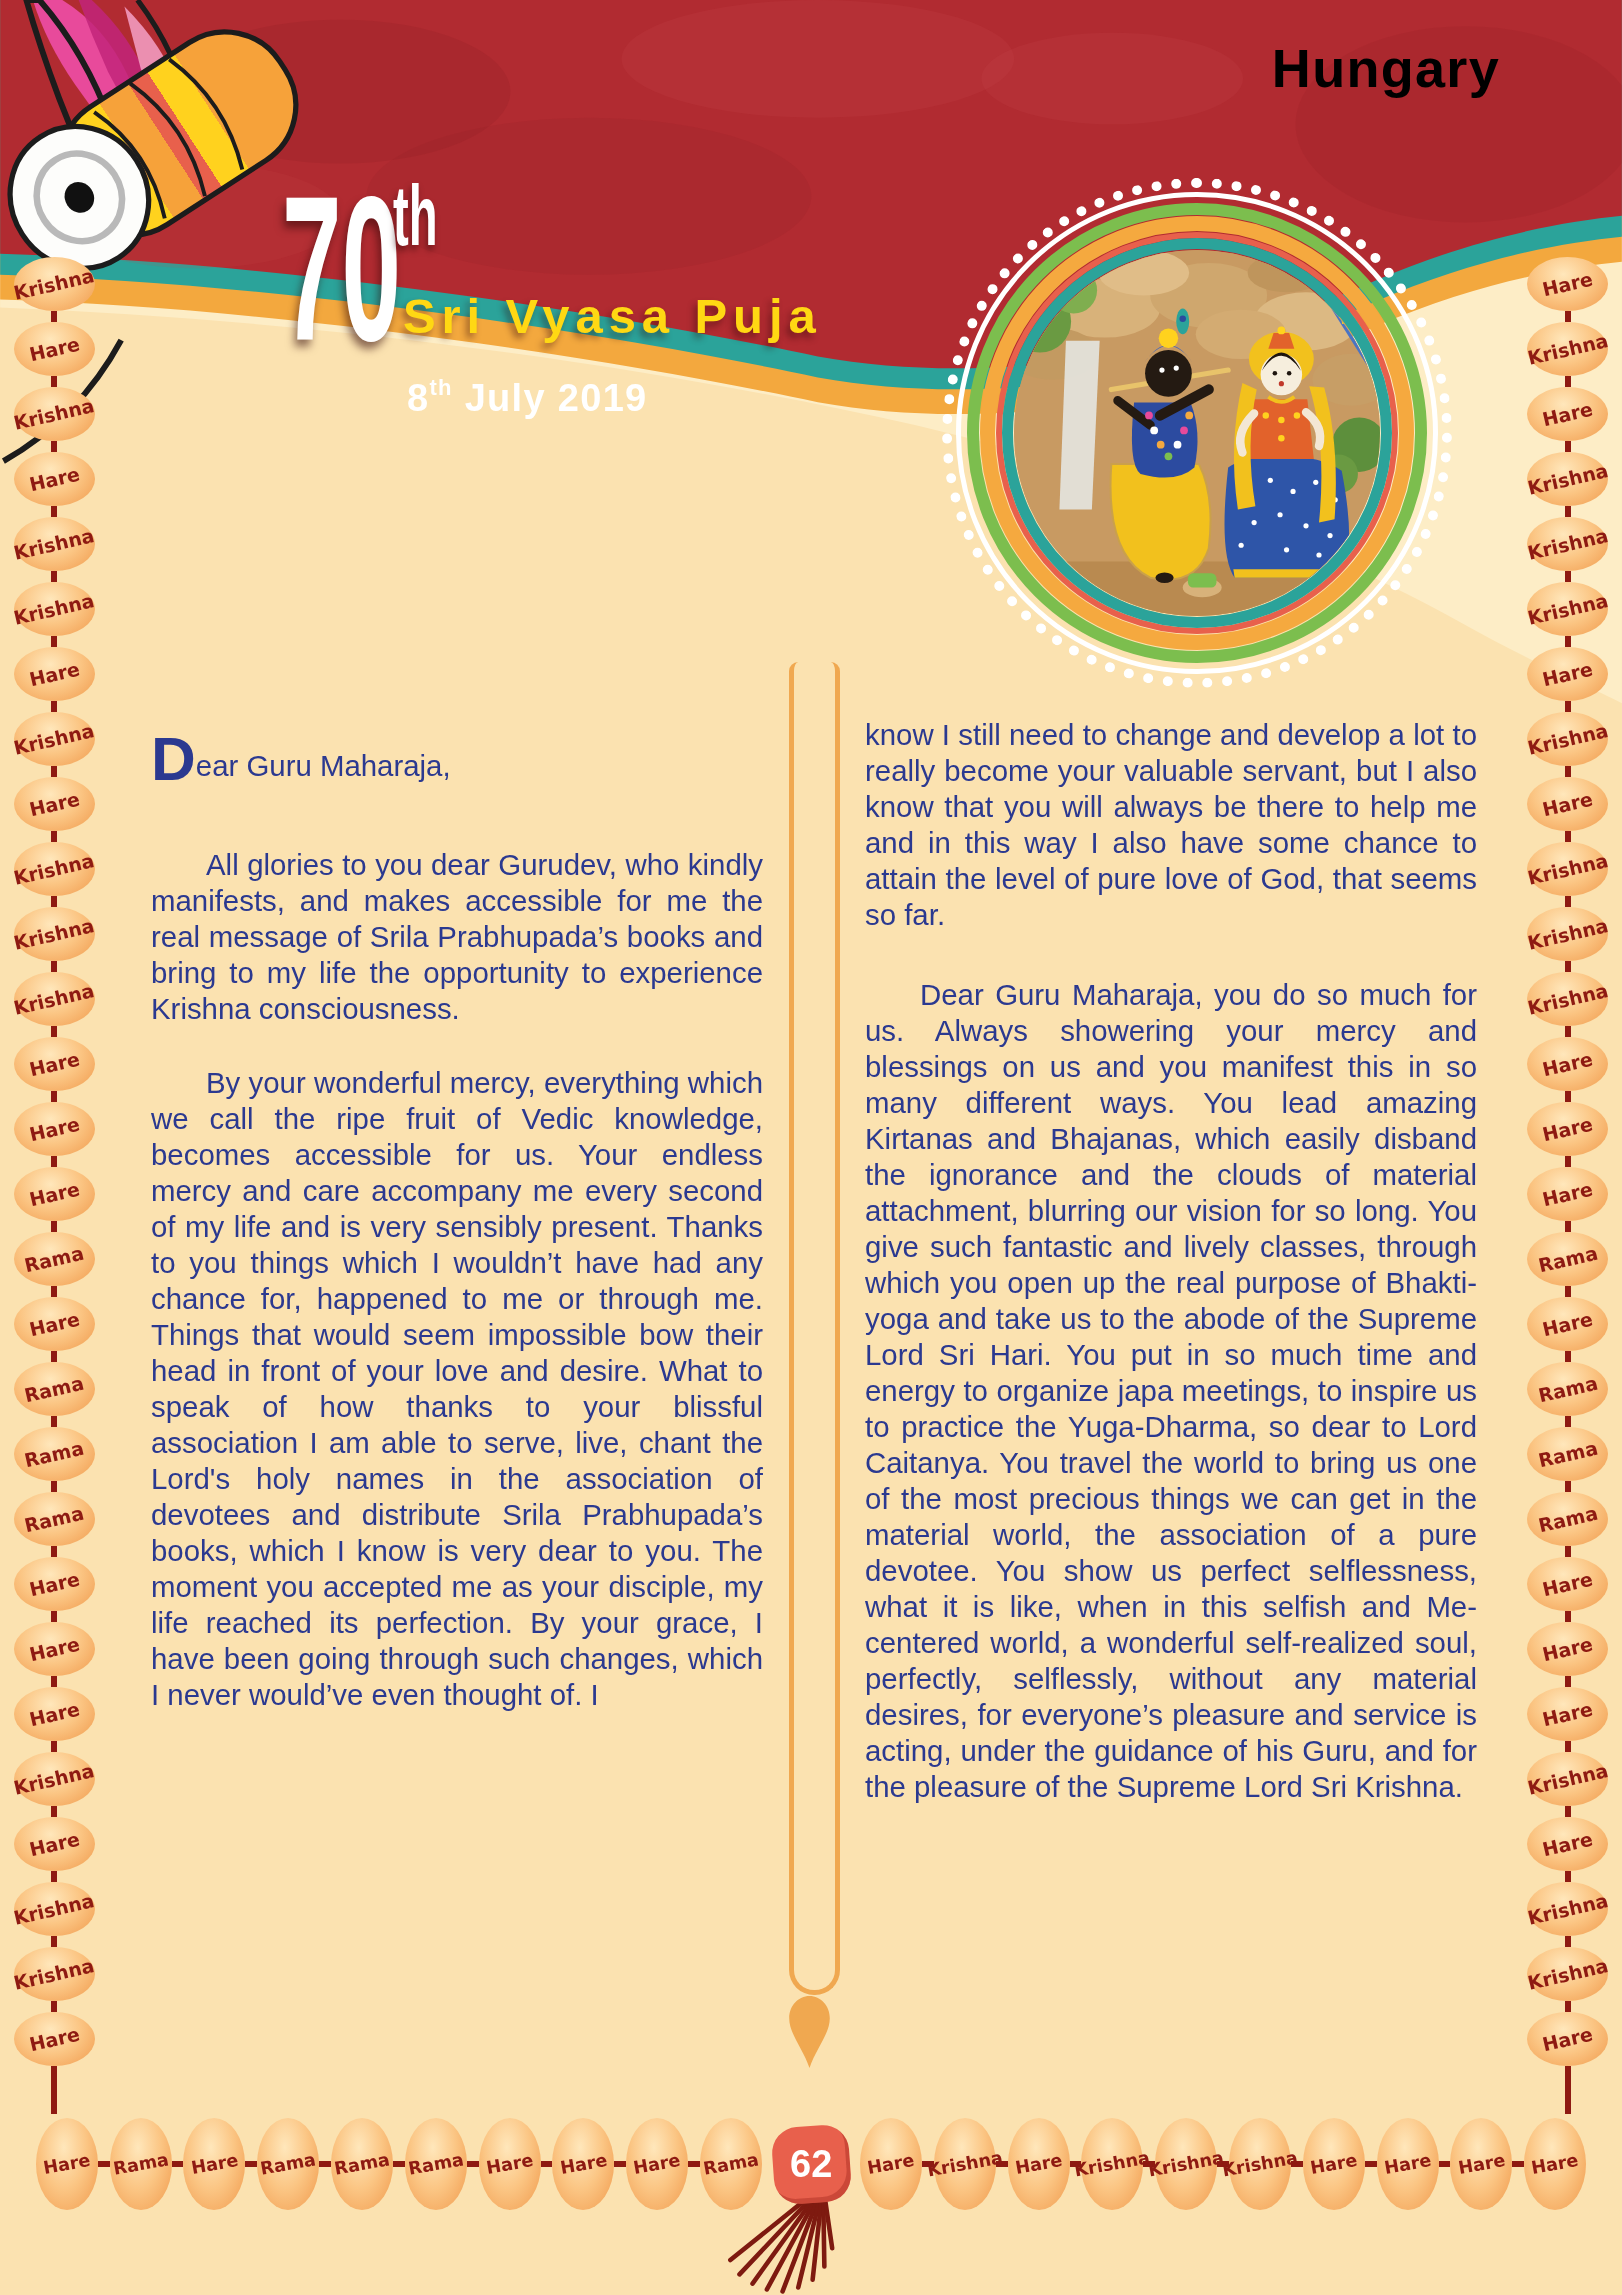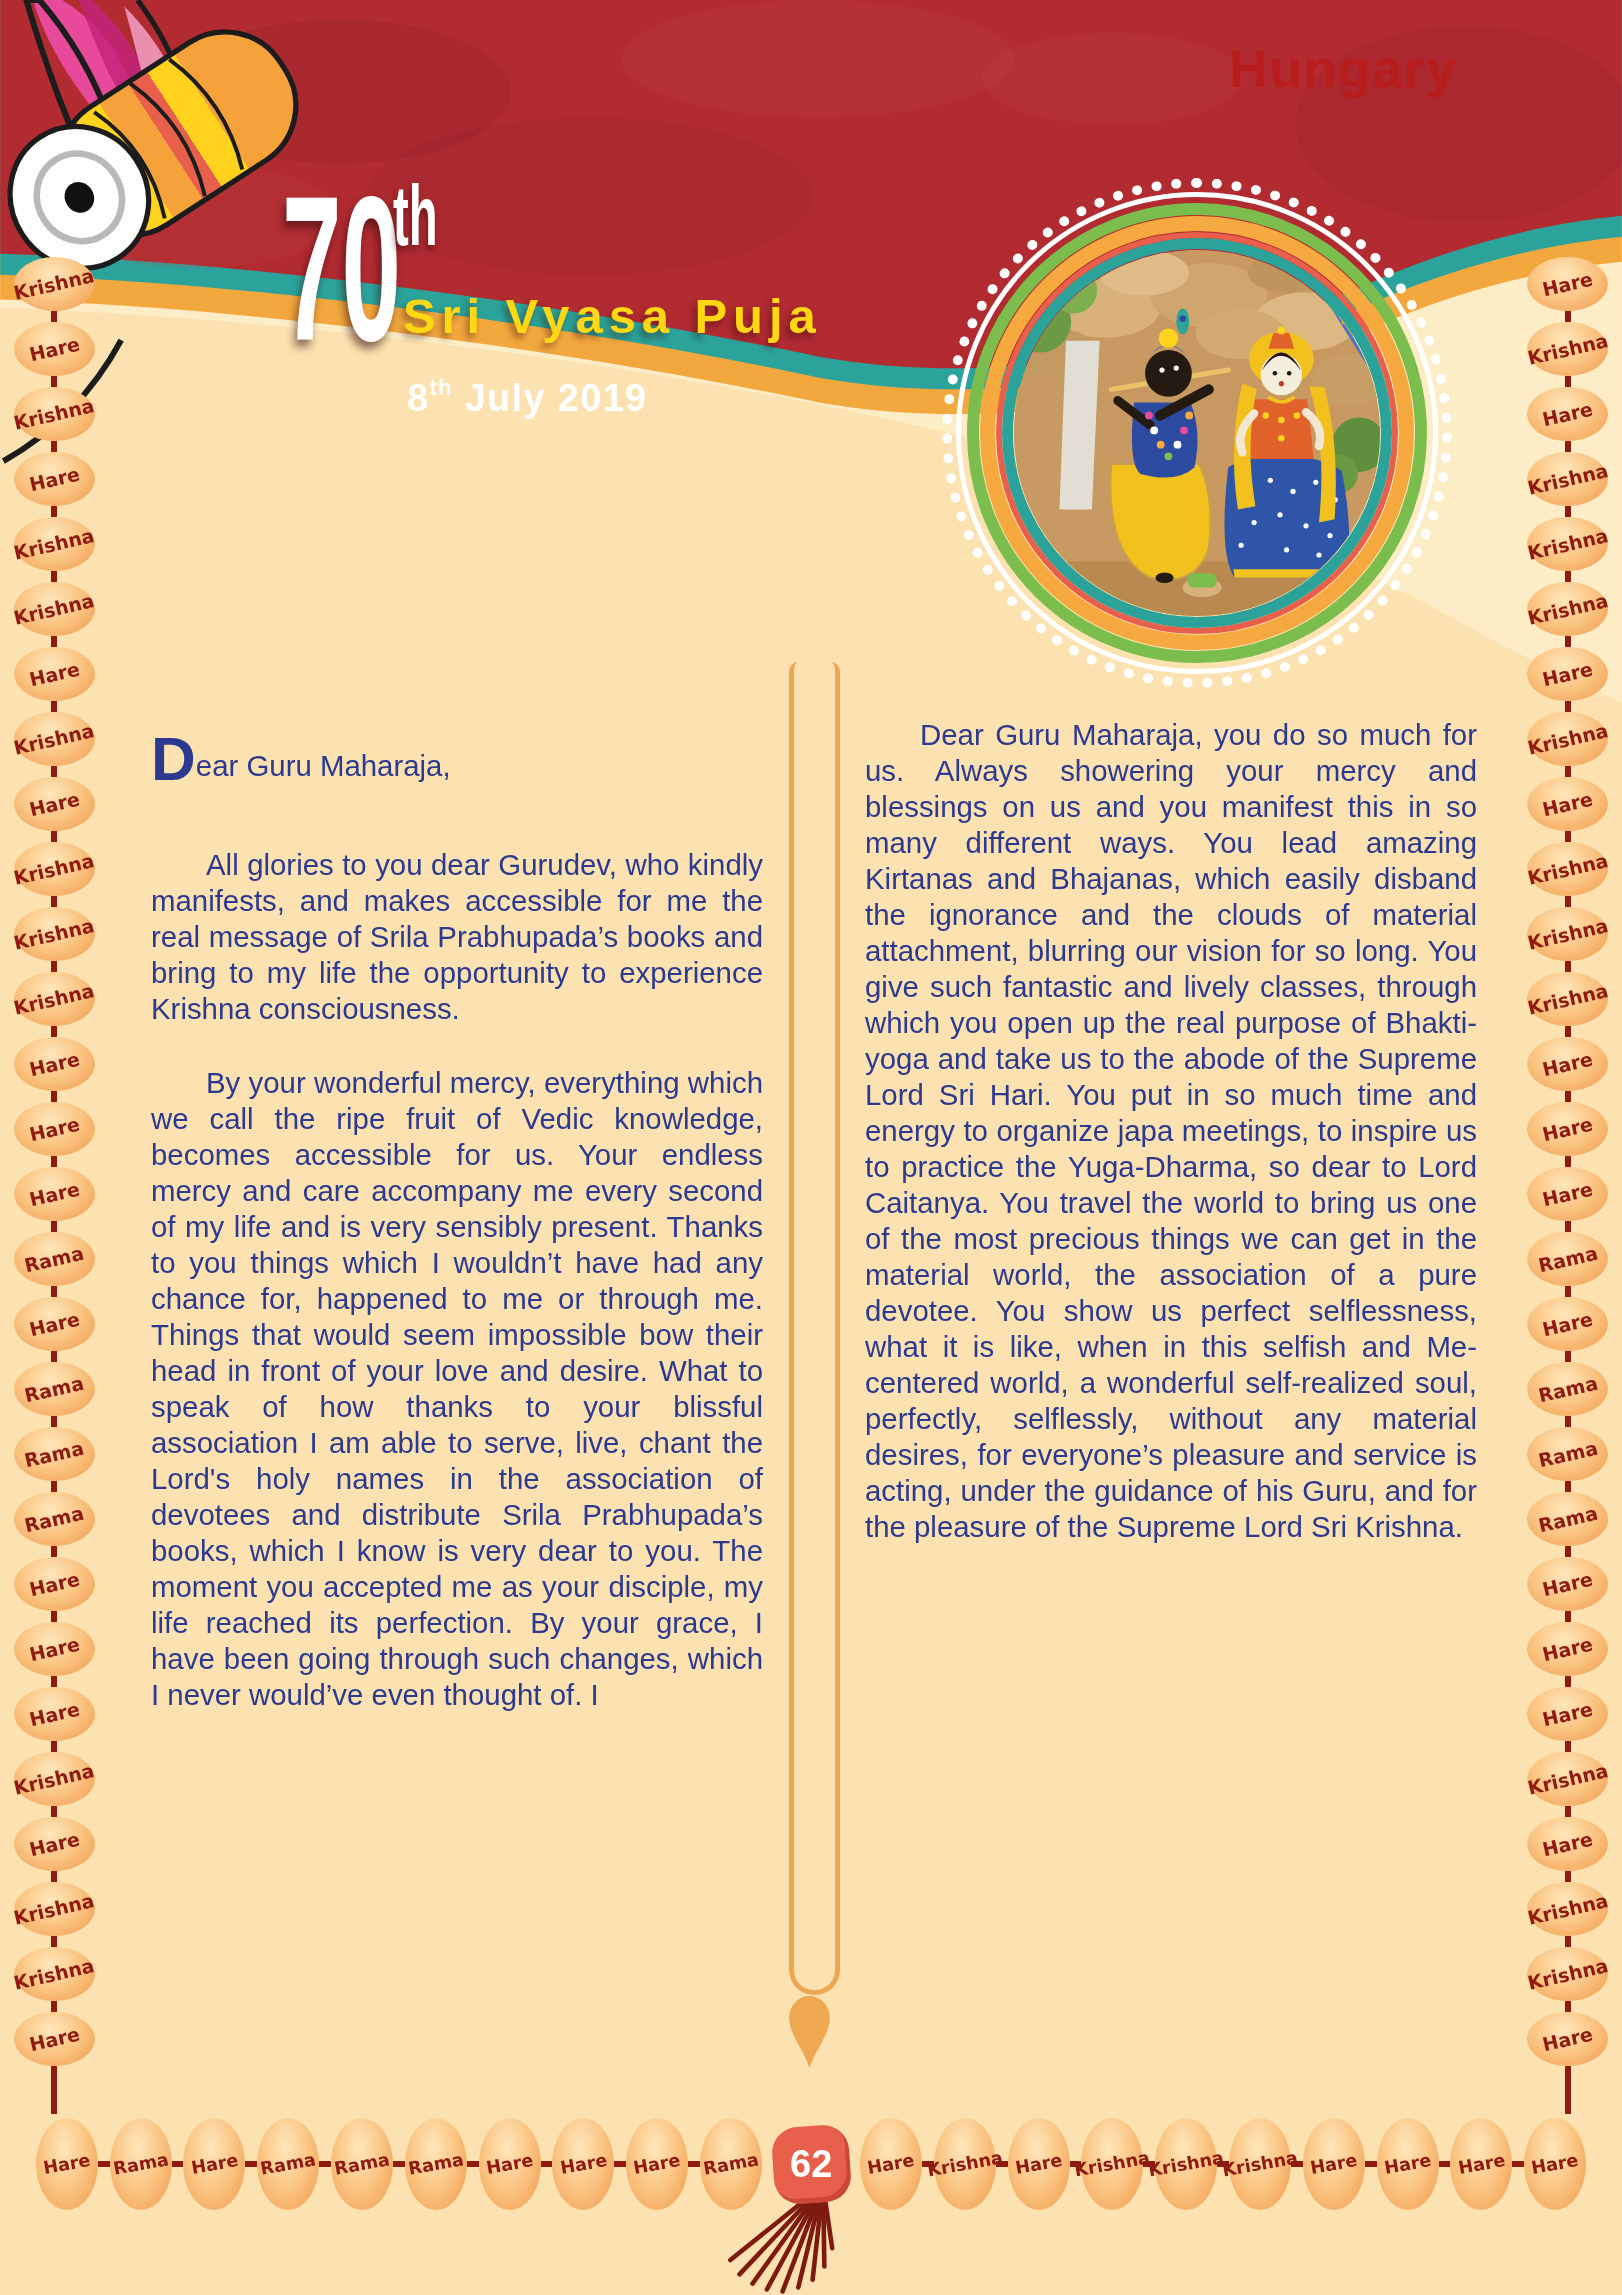--- a/index.html
+++ b/index.html
@@ -1,21 +1,21 @@
 <!DOCTYPE html>
 <html style="font-size:10.5px"><head>
 <meta charset="utf-8">
 <style>
   html,body{margin:0;padding:0;background:#777;}
   .page{position:relative;width:1622px;height:2295px;overflow:hidden;
         background:#fbe2b0;font-family:"Liberation Sans",sans-serif;}
   
   .header-svg{position:absolute;left:0;top:0;z-index:1;}
-  .hungary{position:absolute;left:1186px;top:37px;width:314px;text-align:center;z-index:5;
-           color:#b91c1c;font-size:54px;font-weight:bold;letter-spacing:1.3px;}
+  .hungary{position:absolute;left:1186px;top:37px;width:314px;text-align:right;z-index:5;
+           color:#000000;font-size:54px;font-weight:bold;letter-spacing:1.3px;}
   .t70wrap{position:absolute;left:270px;top:187px;z-index:5;color:#fff;margin-left:12px;}
   .t70{display:inline-block;font-size:206px;font-weight:bold;line-height:.8;
        transform:scaleX(.52);transform-origin:left top;
        text-shadow:-5.2px 6.5px 11.8px rgba(50,8,8,.55);}
   .tth{position:absolute;left:393px;top:177px;z-index:5;color:#fff;}
   .tth span{display:inline-block;font-size:86px;font-weight:bold;line-height:.9;
        transform:scaleX(.55);transform-origin:left top;text-shadow:-3.3px 4.6px 7.9px rgba(50,8,8,.5);}
   .tmain{position:absolute;left:403px;top:292px;z-index:5;color:#ffd813;
          font-size:49px;font-weight:bold;letter-spacing:5.9px;line-height:1;
          text-shadow:-3.3px 4.6px 7.9px rgba(50,8,8,.45);}
@@ -233,20 +233,21 @@
       </svg>
     </div>
   </div>
 
   <div class="col col-left">
     <p class="salutation"><span class="dropcap">D</span><span>ear Guru Maharaja,</span></p>
     <p class="indent gap">All glories to you dear Gurudev, who kindly manifests, and makes accessible for me the real message of Srila Prabhupada’s books and bring to my life the opportunity to experience Krishna consciousness.</p>
     <p class="indent">By your wonderful mercy, everything which we call the ripe fruit of Vedic knowledge, becomes accessible for us. Your endless mercy and care accompany me every second of my life and is very sensibly present. Thanks to you things which I wouldn’t have had any chance for, happened to me or through me. Things that would seem impossible bow their head in front of your love and desire. What to speak of how thanks to your blissful association I am able to serve, live, chant the Lord's holy names in the association of devotees and distribute Srila Prabhupada’s books, which I know is very dear to you. The moment you accepted me as your disciple, my life reached its perfection. By your grace, I have been going through such changes, which I never would’ve even thought of. I</p>
   </div>
   <div class="col col-right">
+    <p>know I still need to change and develop a lot to really become your valuable servant, but I also know that you will always be there to help me and in this way I also have some chance to attain the level of pure love of God, that seems so far.</p>
     <p class="indent">Dear Guru Maharaja, you do so much for us. Always showering your mercy and blessings on us and you manifest this in so many different ways. You lead amazing Kirtanas and Bhajanas, which easily disband the ignorance and the clouds of material attachment, blurring our vision for so long. You give such fantastic and lively classes, through which you open up the real purpose of Bhakti-yoga and take us to the abode of the Supreme Lord Sri Hari. You put in so much time and energy to organize japa meetings, to inspire us to practice the Yuga-Dharma, so dear to Lord Caitanya. You travel the world to bring us one of the most precious things we can get in the material world, the association of a pure devotee. You show us perfect selflessness, what it is like, when in this selfish and Me-centered world, a wonderful self-realized soul, perfectly, selflessly, without any material desires, for everyone’s pleasure and service is acting, under the guidance of his Guru, and for the pleasure of the Supreme Lord Sri Krishna.</p>
   </div>
 
   <div class="divider-u"></div>
   <svg class="divider-drop" width="41" height="72" viewBox="0 0 62 110">
     <path d="M31,0 C48,0 62,15 62,34 C62,58 41,80 31,110 C21,80 0,58 0,34 C0,15 14,0 31,0 Z" fill="#f0a850"></path>
   </svg>
 
   <div class="chain chain-left">
       <span class="bead bead-h">

